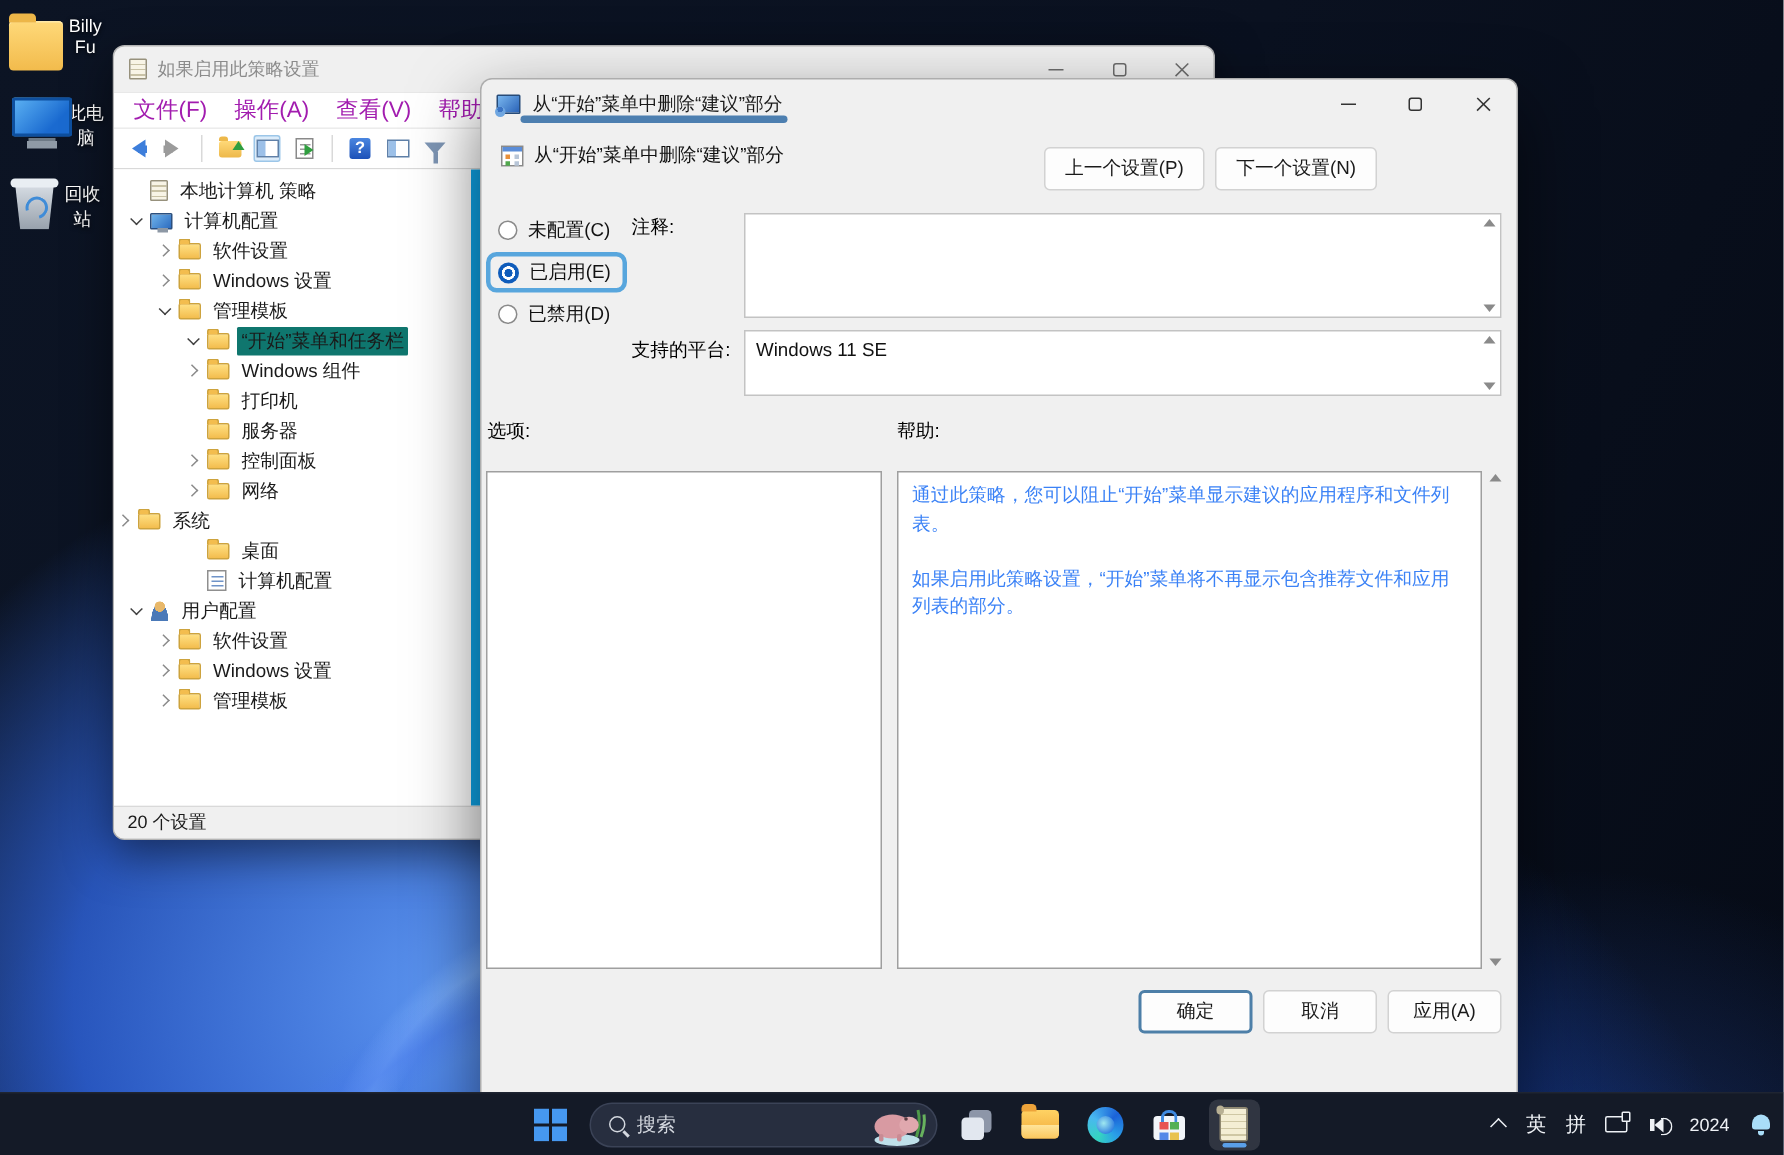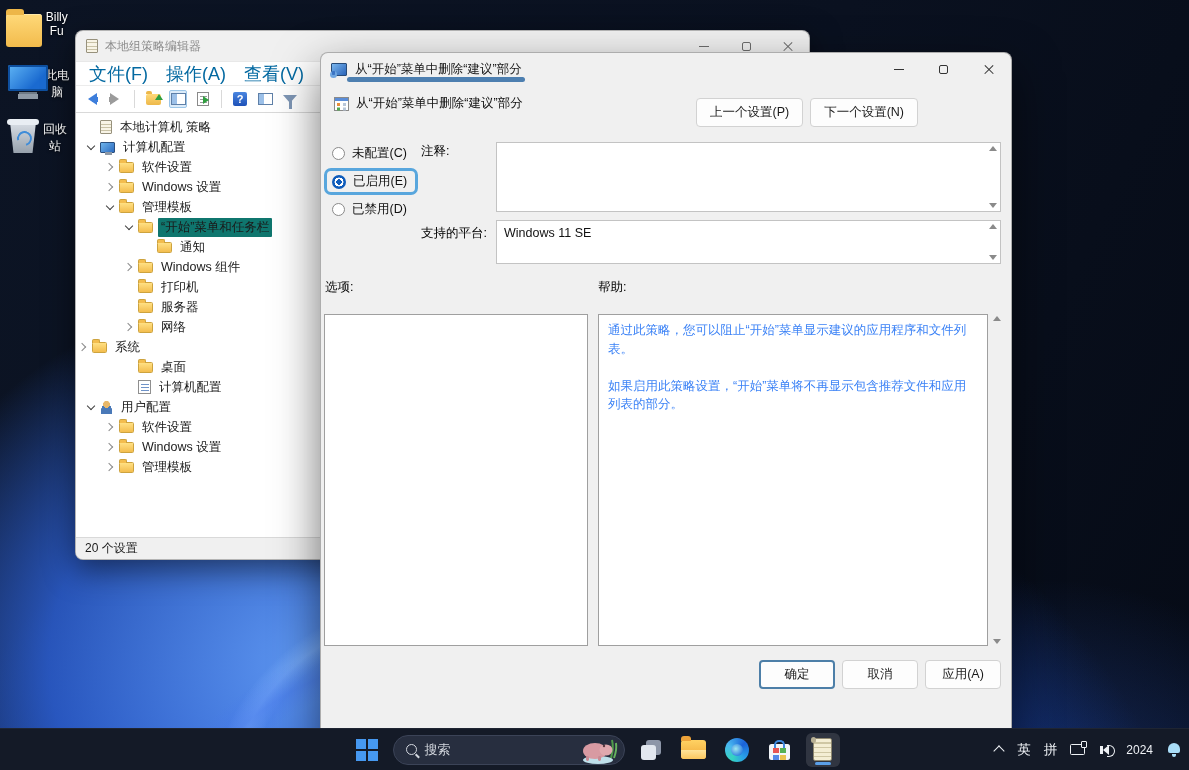--- a/index.html
+++ b/index.html
@@ -43,21 +43,21 @@
   .gpe-titlebar .wtitle { font-size:12px; margin-left:7px; }
   .win-controls { margin-left:auto; display:flex; height:100%; }
   .win-btn { width:42px; height:100%; display:flex; align-items:center; justify-content:center; color:#6d6d6d; }
   .glyph-min { width:10px; height:1px; background:currentColor; }
   .glyph-max { width:9px; height:9px; border:1px solid currentColor; border-radius:2px; }
   .glyph-close { position:relative; width:12px; height:12px; }
   .glyph-close::before,.glyph-close::after { content:''; position:absolute; left:0; top:5.5px; width:12px; height:1.2px; background:currentColor; }
   .glyph-close::before { transform:rotate(45deg); } .glyph-close::after { transform:rotate(-45deg); }
 
   .gpe-menubar { height:24px; background:#fff; border-top:1px solid #e8e8e8; display:flex; align-items:center; padding-left:4px; }
-  .menu-item { font-size:18px; color:#0369a1; padding:0 9px; line-height:24px; }
+  .menu-item { font-size:15px; color:#a21caf; padding:0 9px; line-height:24px; }
 
   .gpe-toolbar { height:28px; background:#fff; border-top:1px solid #ececec; border-bottom:1px solid #d9d9d9; display:flex; align-items:center; padding-left:6px; gap:7px; }
   .tb-sep { width:1px; height:18px; background:#d9d9d9; margin:0 2px; }
   .tb { width:18px; height:18px; display:flex; align-items:center; justify-content:center; position:relative; }
   .arrow-left { width:0; height:0; border:6px solid transparent; border-right:9px solid #3d7edb; margin-right:3px; }
   .arrow-left::after { content:''; position:absolute; left:10px; top:6.5px; width:6px; height:5px; background:#3d7edb; }
   .arrow-right { width:0; height:0; border:6px solid transparent; border-left:9px solid #9b9b9b; margin-left:3px; }
   .arrow-right::after { content:''; position:absolute; right:10px; top:6.5px; width:6px; height:5px; background:#9b9b9b; }
   .tb-folder-up { width:15px; height:11px; background:linear-gradient(#ffd978,#edb84a); border-radius:2px; position:relative; }
   .tb-folder-up::before { content:''; position:absolute; top:-3px; left:0; width:6px; height:3px; background:#edb84a; border-radius:2px 2px 0 0; }
@@ -66,21 +66,21 @@
   .tb-panel::before { content:''; display:block; width:5px; height:100%; background:#9cc0e8; }
   .tb-hl { background:#dcecfa; border:1px solid #9cc6e8; border-radius:2px; }
   .tb-sheet { width:12px; height:14px; background:#fff; border:1px solid #8a8a8a; position:relative; }
   .tb-sheet::before { content:''; position:absolute; left:2px; top:3px; width:7px; height:1px; background:#9a9a9a; box-shadow:0 3px 0 #9a9a9a, 0 6px 0 #9a9a9a; }
   .tb-sheet.green-arrow::after { content:''; position:absolute; right:-5px; bottom:1px; width:0; height:0; border:4px solid transparent; border-left:6px solid #2f9e3f; }
   .tb-help { width:14px; height:14px; background:linear-gradient(#4a86e0,#1d51b8); border-radius:2px; color:#fff; font-size:11px; font-weight:bold; display:flex; align-items:center; justify-content:center; }
   .tb-filter { width:0; height:0; border-left:7px solid transparent; border-right:7px solid transparent; border-top:8px solid #7e96b5; position:relative; }
   .tb-filter::after { content:''; position:absolute; left:-1.5px; top:-2px; width:3px; height:8px; background:#7e96b5; }
 
   .gpe-body { display:flex; height:424px; background:#fff; }
-  .tree-pane { width:245px; background:#fff; border-right:1px solid #0ea5e9; padding-top:4px; overflow:hidden; }
+  .tree-pane { width:245px; background:#fff; border-right:7px solid #0ea5e9; padding-top:4px; overflow:hidden; }
   .list-pane { flex:1; background:#fff; }
   .tree-row { display:flex; align-items:center; height:20px; font-size:12.5px; color:#1a1a1a; white-space:nowrap; }
   .tree-exp { width:14px; height:14px; display:flex; align-items:center; justify-content:center; flex:none; }
   .tree-exp::before { content:''; width:5px; height:5px; }
   .tree-exp.exp-closed::before { border-right:1.4px solid #8a8a8a; border-bottom:1.4px solid #8a8a8a; transform:rotate(-45deg); margin-left:-2px; }
   .tree-exp.exp-open::before { border-right:1.4px solid #3f3f3f; border-bottom:1.4px solid #3f3f3f; transform:rotate(45deg); margin-top:-2px; }
   .tree-row .ticon { margin:0 5px 0 2px; flex:none; position:relative; }
   .tlabel { padding:1px 3px; border-radius:1px; }
   .tree-row.selected .tlabel { background:#0f766e; }
   .folder-icon { width:15px; height:11px; background:linear-gradient(#ffe083,#f3bd4e); border:1px solid #cda33e; border-radius:1.5px; }
@@ -201,21 +201,21 @@
       <span class="dico recycle-bin-icon">
         <span class="recycle-lid" style="display: block;"></span>
       </span>
       <span class="dlabel">回收站</span>
     </div>
   </div>
 
 <div class="gpe">
   <div class="gpe-titlebar">
     <span class="ticon policy-root-icon" style="position:relative;display:inline-block"></span>
-    <span class="wtitle">本地组策略编辑器</span>
+    <span class="wtitle">如果启用此策略设置</span>
     <span class="win-controls">
       <span class="win-btn">
           <span class="glyph-min"></span>
         </span>
       <span class="win-btn">
           <span class="glyph-max"></span>
         </span>
       <span class="win-btn">
           <span class="glyph-close"></span>
         </span>
@@ -288,44 +288,44 @@
           <span class="ticon folder-icon"></span>
           <span class="tlabel">管理模板</span>
         </div>
 
         <div class="tree-row selected" style="padding-left: 46px;">
           <span class="tree-exp exp-open"></span>
           <span class="ticon folder-icon"></span>
           <span class="tlabel">“开始”菜单和任务栏</span>
         </div>
 
-        <div class="tree-row" style="padding-left: 65px;">
+
+        <div class="tree-row" style="padding-left: 46px;">
+          <span class="tree-exp exp-closed"></span>
+          <span class="ticon folder-icon"></span>
+          <span class="tlabel">Windows 组件</span>
+        </div>
+
+        <div class="tree-row" style="padding-left: 46px;">
           <span class="tree-exp"></span>
           <span class="ticon folder-icon"></span>
-          <span class="tlabel">通知</span>
-        </div>
-
-        <div class="tree-row" style="padding-left: 46px;">
-          <span class="tree-exp exp-closed"></span>
-          <span class="ticon folder-icon"></span>
-          <span class="tlabel">Windows 组件</span>
+          <span class="tlabel">打印机</span>
         </div>
 
         <div class="tree-row" style="padding-left: 46px;">
           <span class="tree-exp"></span>
           <span class="ticon folder-icon"></span>
-          <span class="tlabel">打印机</span>
-        </div>
-
-        <div class="tree-row" style="padding-left: 46px;">
-          <span class="tree-exp"></span>
-          <span class="ticon folder-icon"></span>
           <span class="tlabel">服务器</span>
         </div>
 
+        <div class="tree-row" style="padding-left: 46px;">
+          <span class="tree-exp exp-closed"></span>
+          <span class="ticon folder-icon"></span>
+          <span class="tlabel">控制面板</span>
+        </div>
 
         <div class="tree-row" style="padding-left: 46px;">
           <span class="tree-exp exp-closed"></span>
           <span class="ticon folder-icon"></span>
           <span class="tlabel">网络</span>
         </div>
 
         <div class="tree-row" style="">
           <span class="tree-exp exp-closed"></span>
           <span class="ticon folder-icon"></span>

